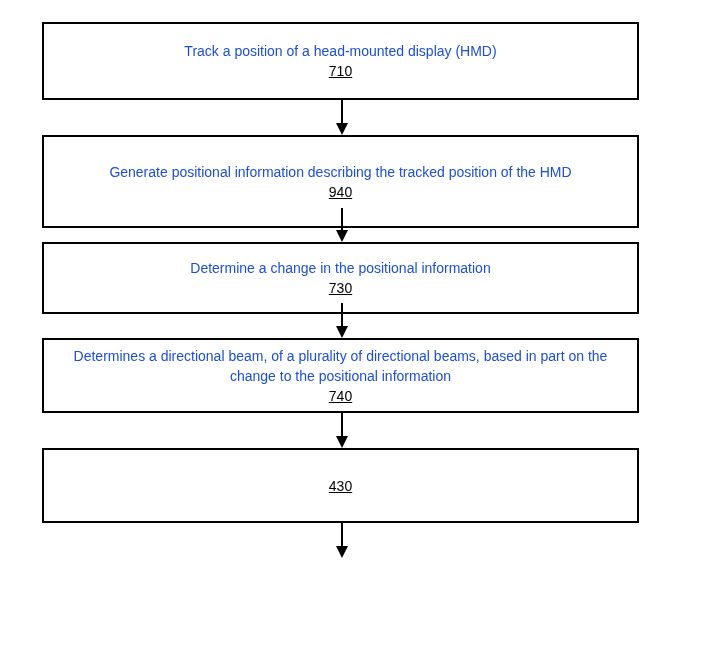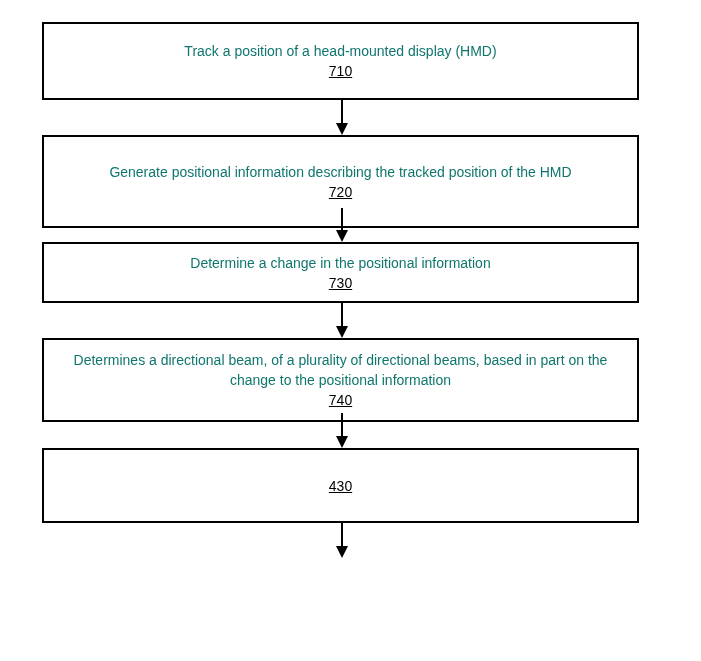--- a/index.html
+++ b/index.html
@@ -25,21 +25,21 @@
     display: flex;
     flex-direction: column;
     align-items: center;
     justify-content: center;
     text-align: center;
   }
   .step-text {
     max-width: 565px;
     font-size: 14px;
     line-height: 20px;
-    color: #0f766e;
+    color: #1d4ed8;
   }
   .step-ref {
     font-size: 14px;
     line-height: 20px;
     color: #000000;
     text-decoration: underline;
   }
   .flow-arrow {
     position: absolute;
     left: 336px;
@@ -74,39 +74,39 @@
     <div class="step-ref">710</div>
   </div>
 
   <div class="flow-arrow" style="top:100px;height:35px">
     <span class="arrow-shaft"></span>
     <span class="arrow-head"></span>
   </div>
 
   <div class="step-box" style="top:135px;height:93px">
     <div class="step-text">Generate positional information describing the tracked position of the HMD</div>
-    <div class="step-ref">720</div>
+    <div class="step-ref">940</div>
   </div>
 
   <div class="flow-arrow" style="top:208px;height:34px">
     <span class="arrow-shaft"></span>
     <span class="arrow-head"></span>
   </div>
 
-  <div class="step-box" style="top:242px;height:61px">
+  <div class="step-box" style="top:242px;height:72px">
     <div class="step-text">Determine a change in the positional information</div>
     <div class="step-ref">730</div>
   </div>
 
   <div class="flow-arrow" style="top:303px;height:35px">
     <span class="arrow-shaft"></span>
     <span class="arrow-head"></span>
   </div>
 
-  <div class="step-box" style="top:338px;height:84px">
+  <div class="step-box" style="top:338px;height:75px">
     <div class="step-text">Determines a directional beam, of a plurality of directional beams, based in part on the change to the positional information</div>
     <div class="step-ref">740</div>
   </div>
 
   <div class="flow-arrow" style="top:413px;height:35px">
     <span class="arrow-shaft"></span>
     <span class="arrow-head"></span>
   </div>
 
   <div class="step-box" style="top:448px;height:75px">

